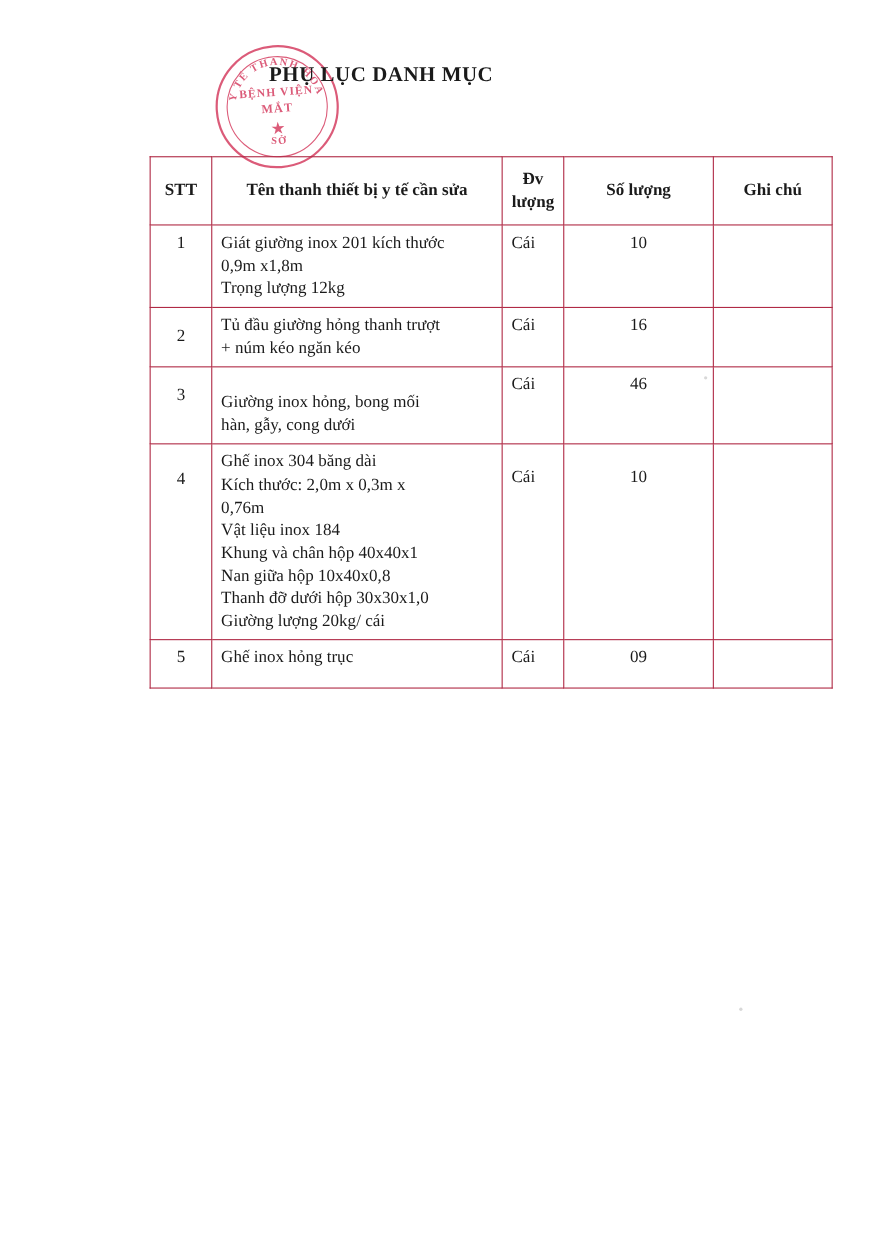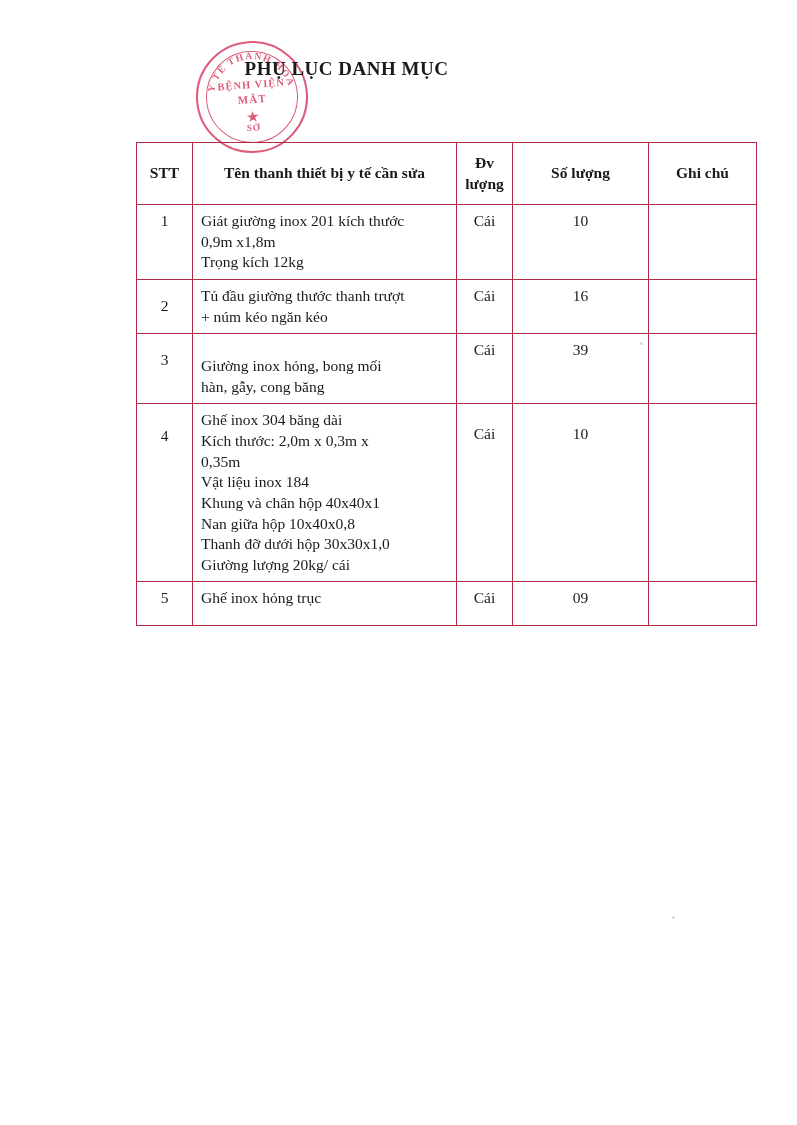--- a/index.html
+++ b/index.html
@@ -125,21 +125,21 @@
     vertical-align: middle;
     padding: 10px 4px;
   }
   col.c-stt   { width: 56px; }
   col.c-name  { width: 264px; }
   col.c-unit  { width: 56px; }
   col.c-qty   { width: 136px; }
   col.c-note  { width: 108px; }
 
   td.stt  { text-align: center; vertical-align: top; padding-top: 14px; }
-  td.unit { text-align: center; vertical-align: top; padding-top: 12px; }
+  td.unit { text-align: left; vertical-align: top; padding-top: 12px; }
   td.qty  { text-align: center; vertical-align: top; padding-top: 12px; margin-top: 16px; }
   td.note { }
   td.name { padding-left: 10px; font-family: Liberation Serif, serif; }
   td.name .ln { display: block; }
 
   .row-tall td { padding-top: 14px; padding-bottom: 12px; }
   .pad-lg td.stt { padding-top: 22px; }
   .pad-lg td.unit { padding-top: 20px; }
   .pad-lg td.qty { padding-top: 20px; }
   .pad-md td.stt { padding-top: 16px; }
@@ -194,55 +194,55 @@
         <th>Số lượng</th>
         <th>Ghi chú</th>
       </tr>
     </thead>
     <tbody>
       <tr class="row-tall">
         <td class="stt">1</td>
         <td class="name">
           <span class="ln">Giát giường inox 201 kích thước</span>
           <span class="ln">0,9m x1,8m</span>
-          <span class="ln">Trọng kích 12kg</span>
+          <span class="ln">Trọng lượng 12kg</span>
         </td>
         <td class="unit">Cái</td>
         <td class="qty">10</td>
         <td class="note"></td>
       </tr>
 
       <tr class="row-tall pad-md">
         <td class="stt">2</td>
         <td class="name">
-          <span class="ln">Tủ đầu giường thước thanh trượt</span>
+          <span class="ln">Tủ đầu giường hỏng thanh trượt</span>
           <span class="ln">+ núm kéo ngăn kéo</span>
         </td>
         <td class="unit">Cái</td>
         <td class="qty">16</td>
         <td class="note"></td>
       </tr>
 
       <tr class="row-tall pad-md" style="height:64px">
         <td class="stt">3</td>
         <td class="name" style="padding-top:22px">
           <span class="ln">Giường inox hỏng, bong mối</span>
-          <span class="ln">hàn, gẫy, cong băng</span>
-        </td>
-        <td class="unit">Cái</td>
-        <td class="qty">39</td>
+          <span class="ln">hàn, gẫy, cong dưới</span>
+        </td>
+        <td class="unit">Cái</td>
+        <td class="qty">46</td>
         <td class="note"></td>
       </tr>
 
       <tr class="row-tall pad-lg">
         <td class="stt">4</td>
         <td class="name">
           <span class="ln">Ghế inox 304 băng dài</span>
           <span class="ln">Kích thước: 2,0m x 0,3m x</span>
-          <span class="ln">0,35m</span>
+          <span class="ln">0,76m</span>
           <span class="ln">Vật liệu inox 184</span>
           <span class="ln">Khung và chân hộp 40x40x1</span>
           <span class="ln">Nan giữa hộp 10x40x0,8</span>
           <span class="ln">Thanh đỡ dưới hộp 30x30x1,0</span>
           <span class="ln">Giường lượng 20kg/ cái</span>
         </td>
         <td class="unit">Cái</td>
         <td class="qty">10</td>
         <td class="note"></td>
       </tr>

